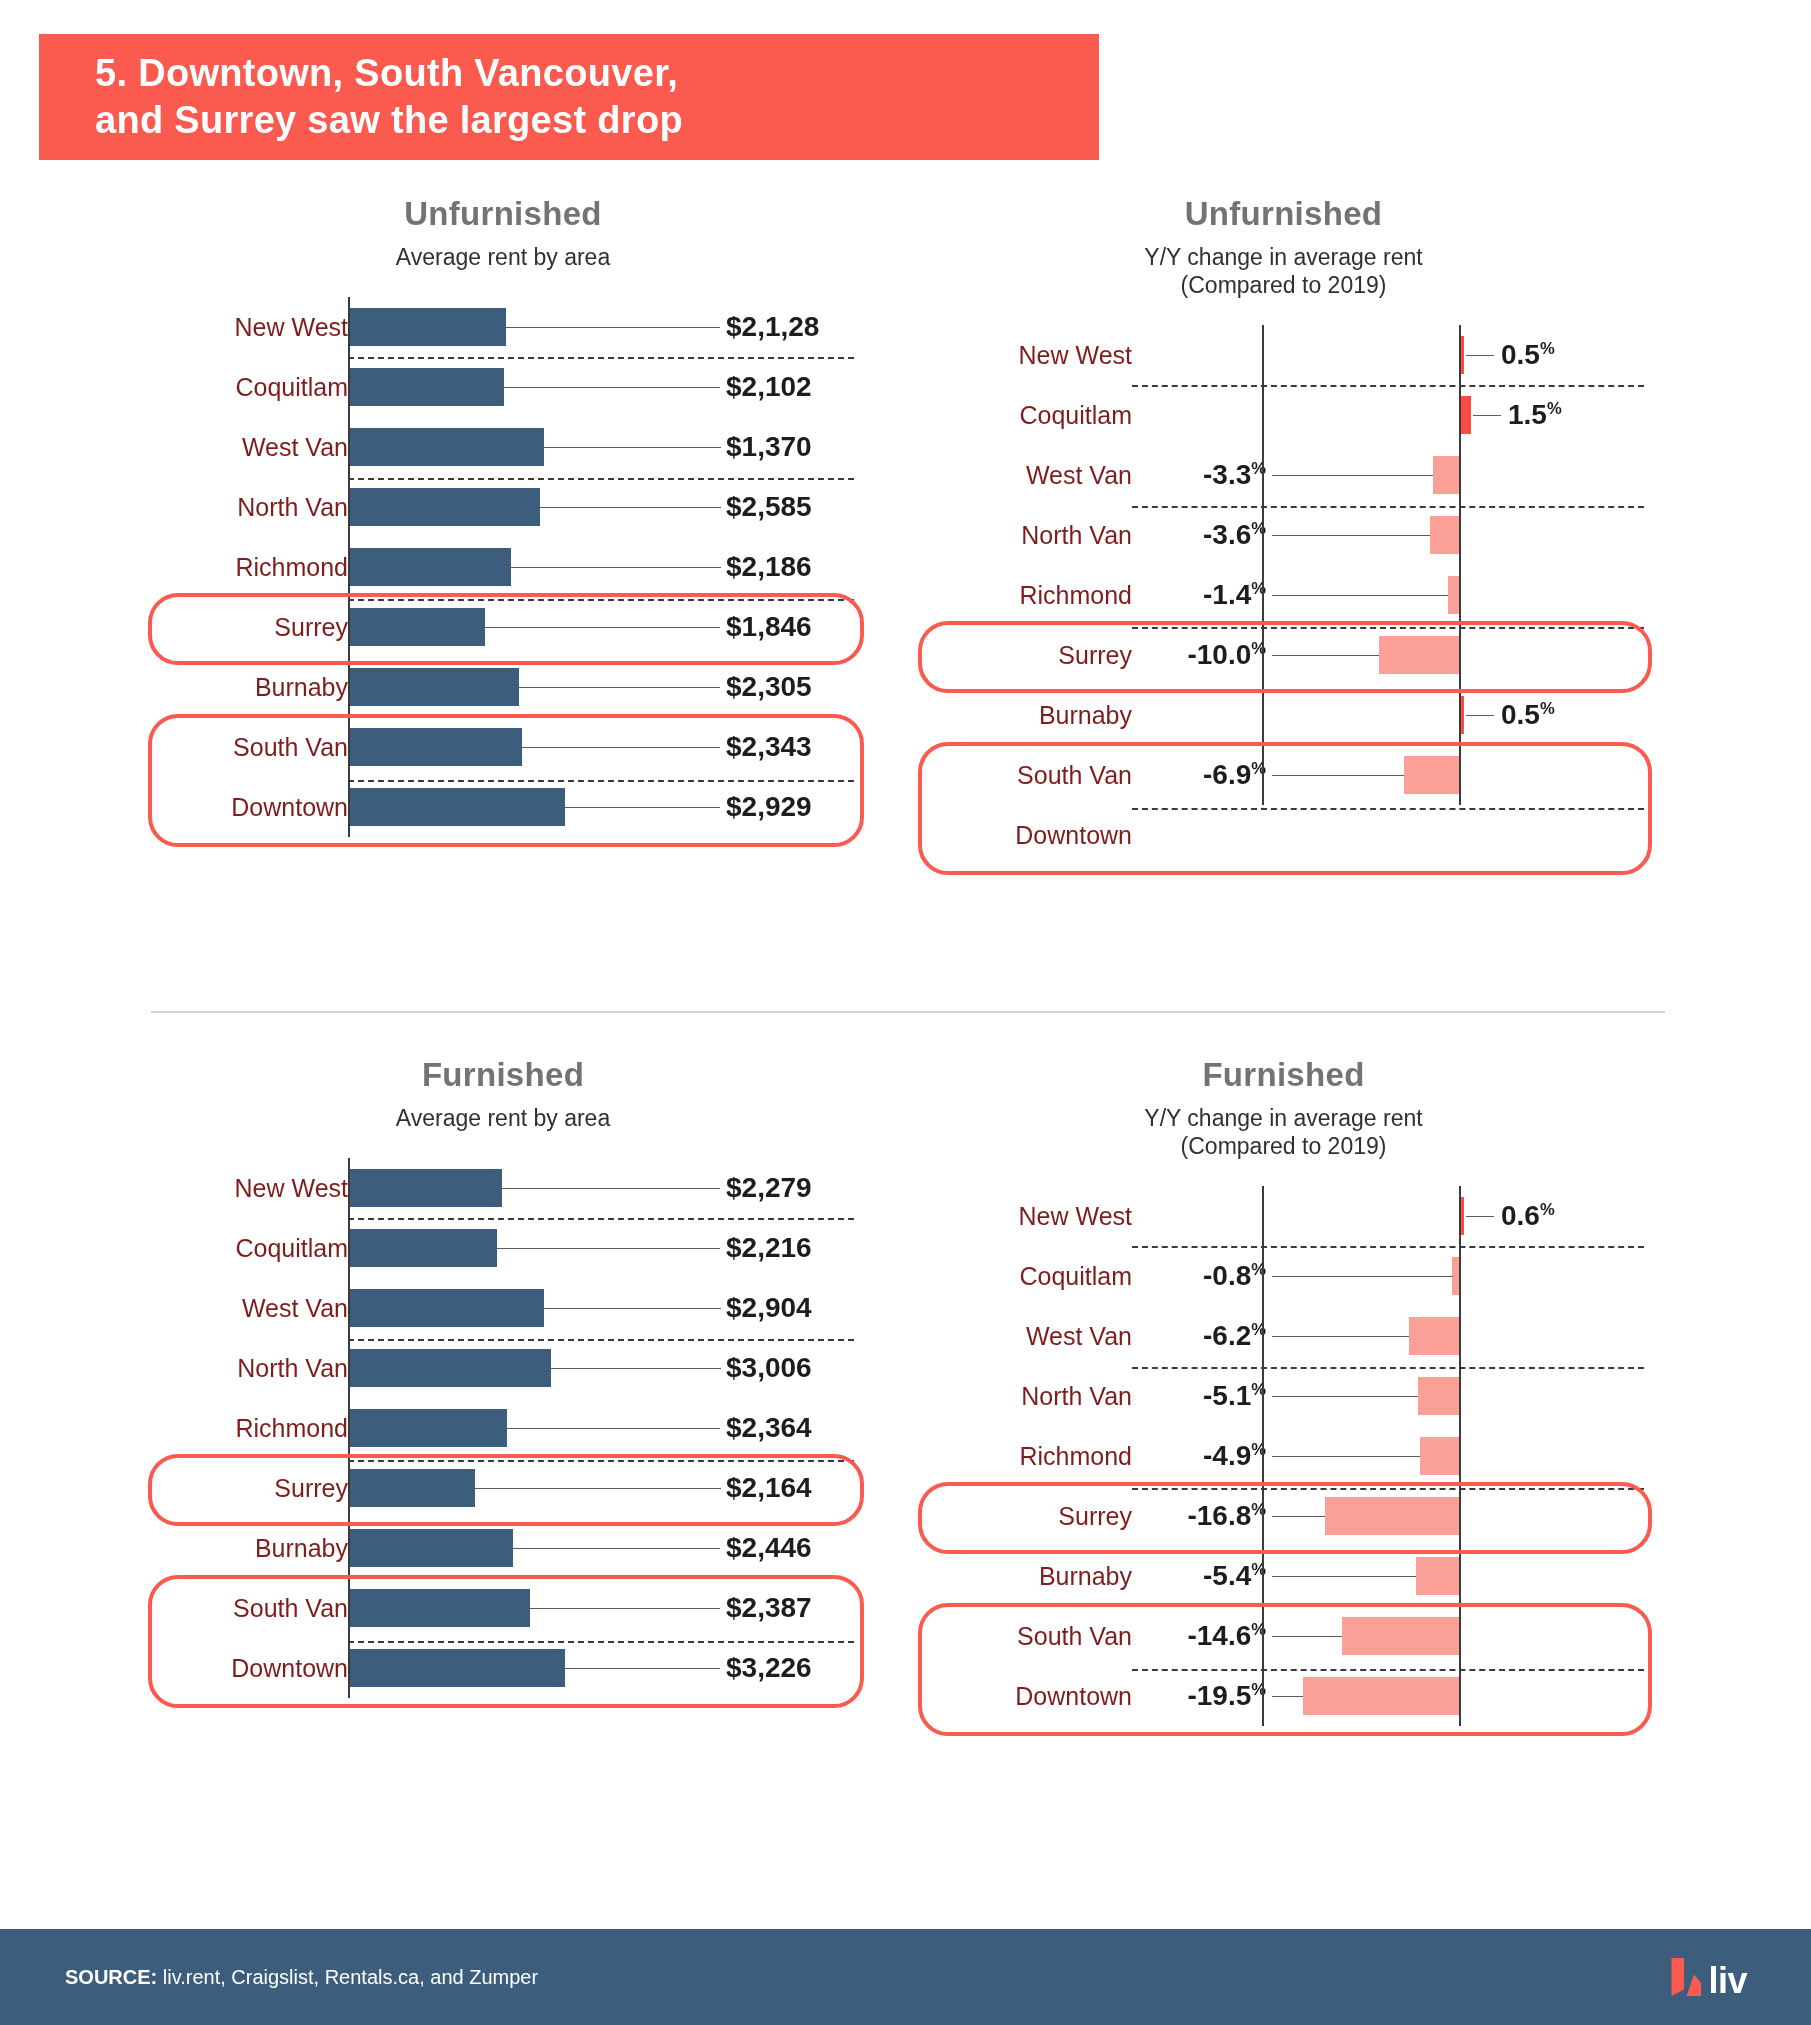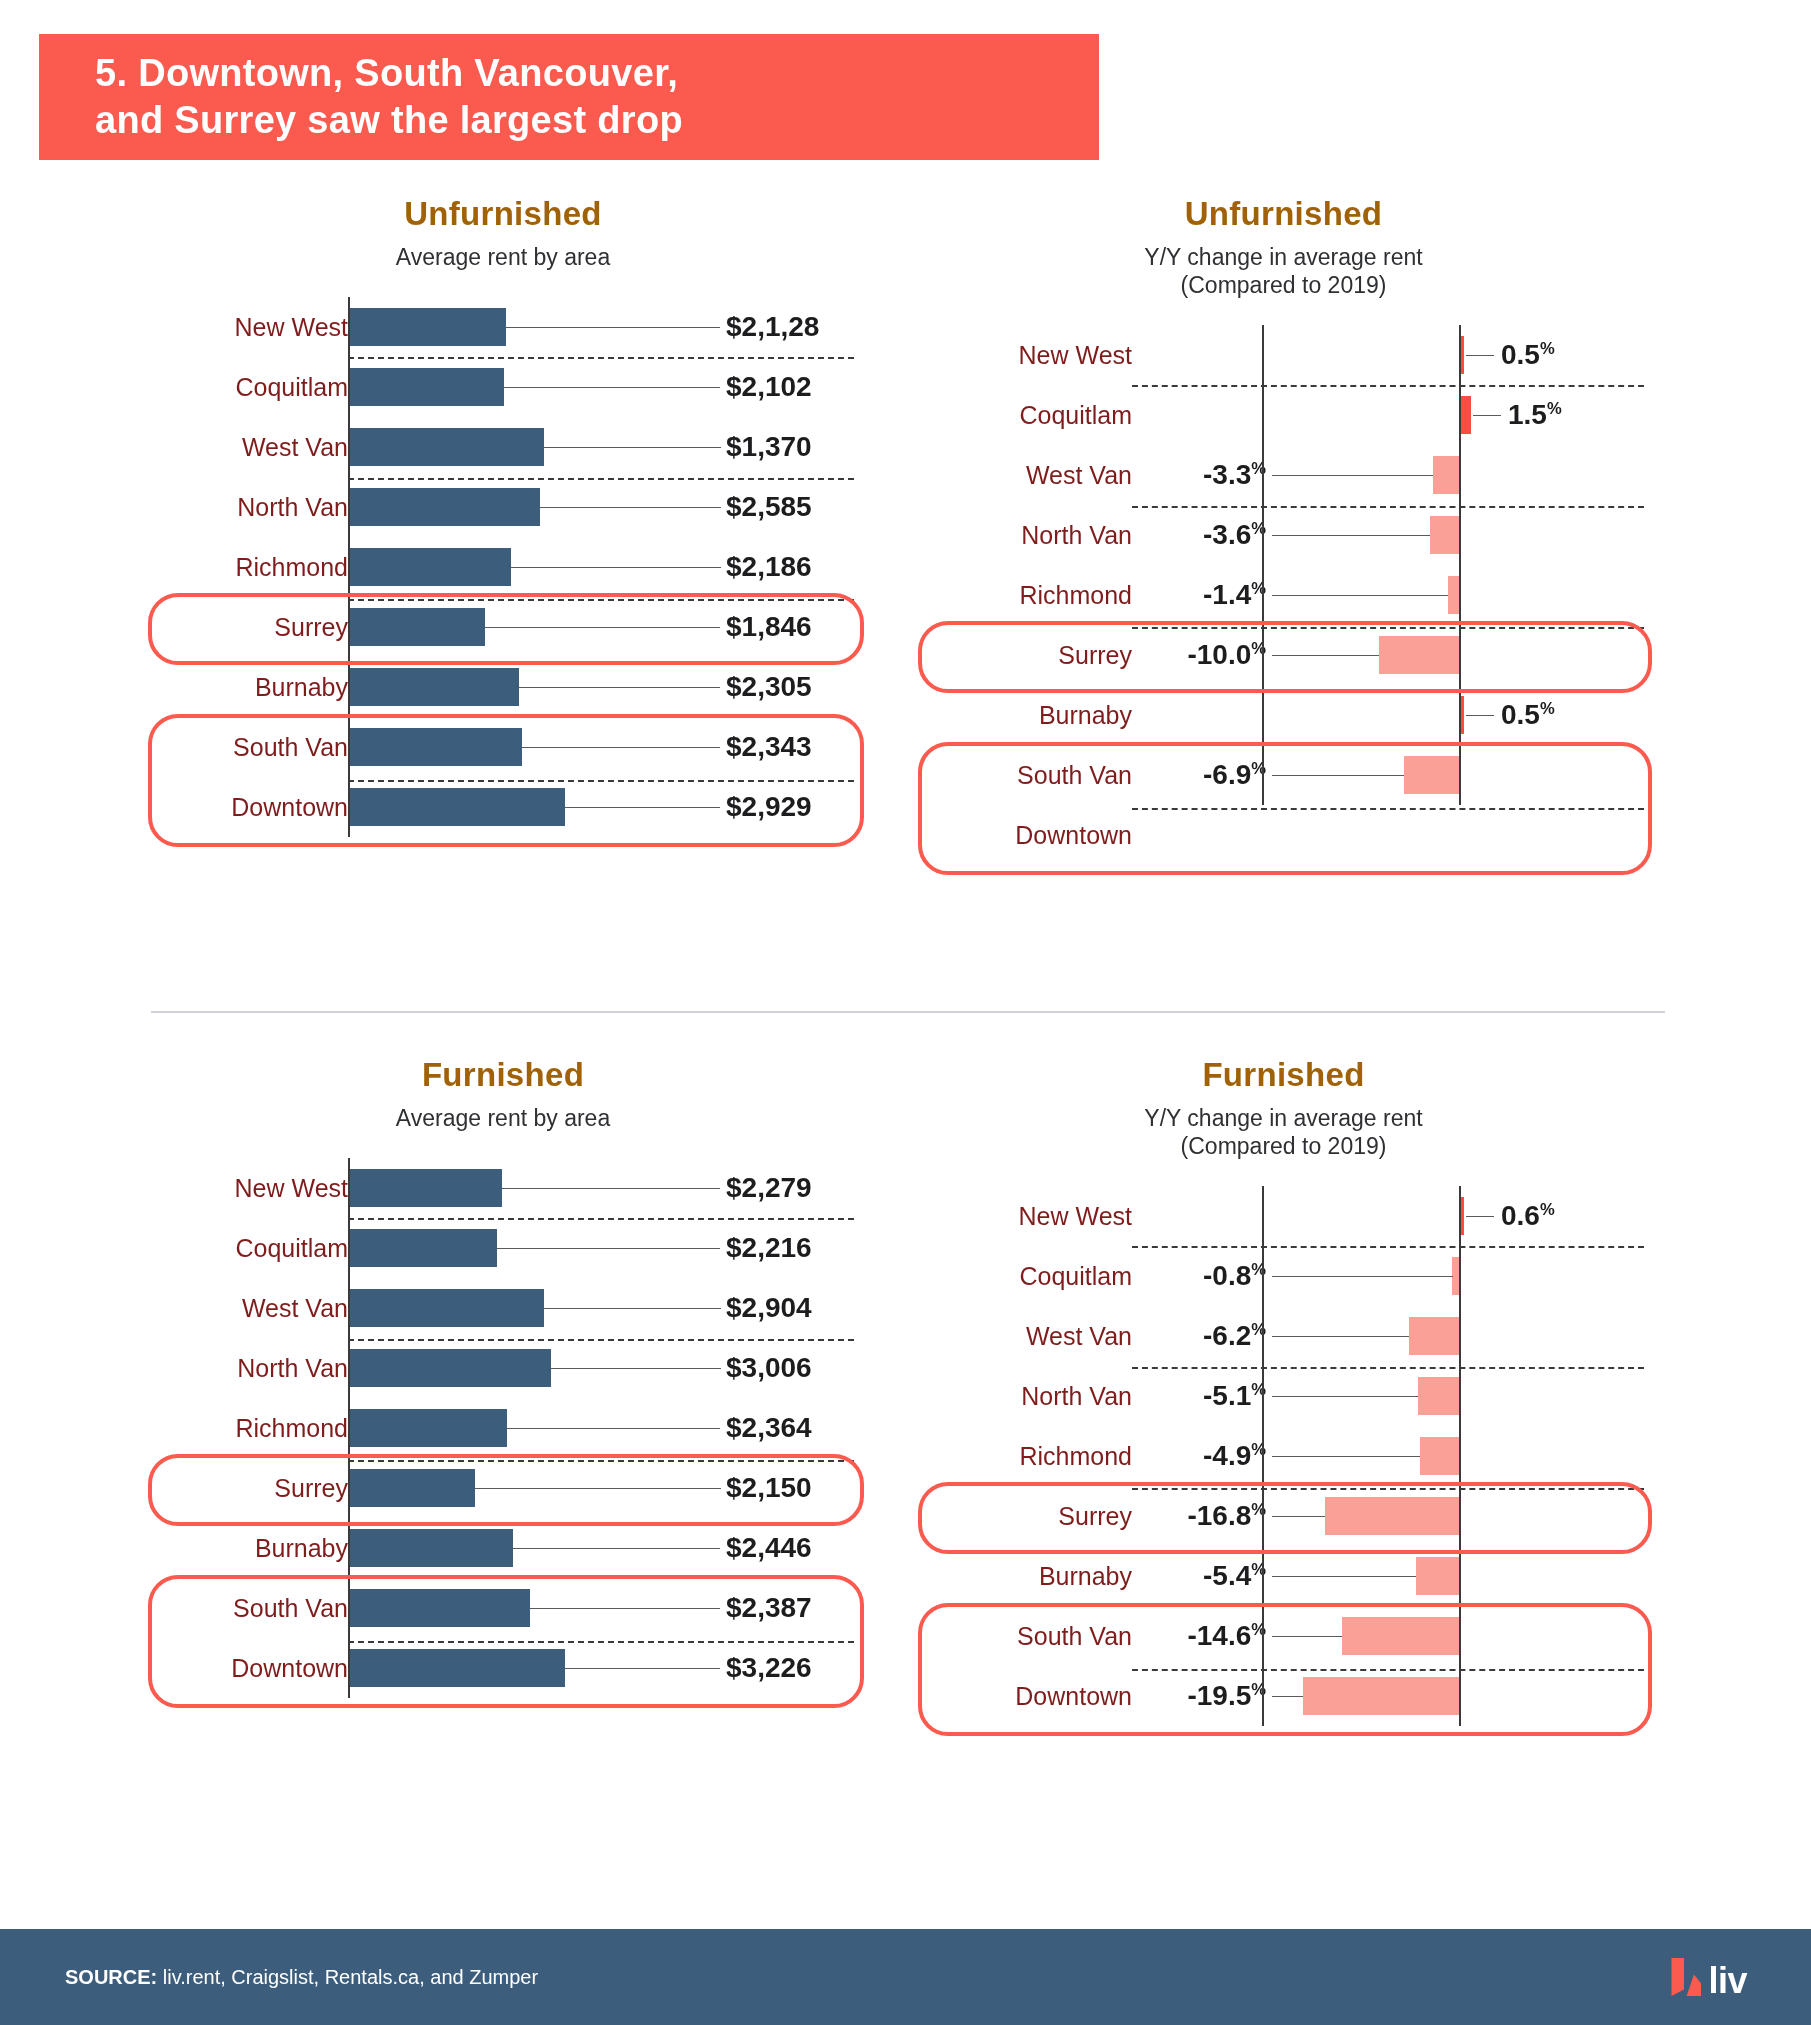--- a/index.html
+++ b/index.html
@@ -41,21 +41,21 @@
     width: 1514px; height: 1.5px;
     background: #cfd2d6;
   }
 
   .panel { position: absolute; top: 0; }
   .panel-left  { left: 151px;  width: 704px; }
   .panel-right { left: 921px; width: 725px; }
 
   .panel-head { text-align: center; width: 100%; }
   .panel-title {
-    color: #a16207;
+    color: #737373;
     font-size: 33px;
     font-weight: 700;
     letter-spacing: 0.3px;
     line-height: 1.1;
   }
   .panel-sub {
     color: #2f3033;
     font-size: 23px;
     font-weight: 400;
     line-height: 1.22;
@@ -445,21 +445,21 @@
                 <div class="leader" style="left: 159px; width: 213px;"></div>
                 <div class="value" style="left: 378px;">$2,364</div>
                 <div class="axis" style="top: 0px; height: 60px; left: 0px;"></div>
               </div>
             </div>
             <div class="row">
               <div class="row-label">Surrey</div>
               <div class="plot">
                 <div class="bar bar-blue" style="left: 1px; width: 126px;"></div>
                 <div class="leader" style="left: 127px; width: 246px;"></div>
-                <div class="value" style="left: 378px;">$2,150</div>
+                <div class="value" style="left: 378px;">$2,164</div>
                 <div class="axis" style="top: 0px; height: 60px; left: 0px;"></div>
               </div>
             </div>
             <div class="row">
               <div class="row-label">Burnaby</div>
               <div class="plot">
                 <div class="bar bar-blue" style="left: 1px; width: 164px;"></div>
                 <div class="leader" style="left: 165px; width: 207px;"></div>
                 <div class="value" style="left: 378px;">$2,446</div>
                 <div class="axis" style="top: 0px; height: 60px; left: 0px;"></div>

